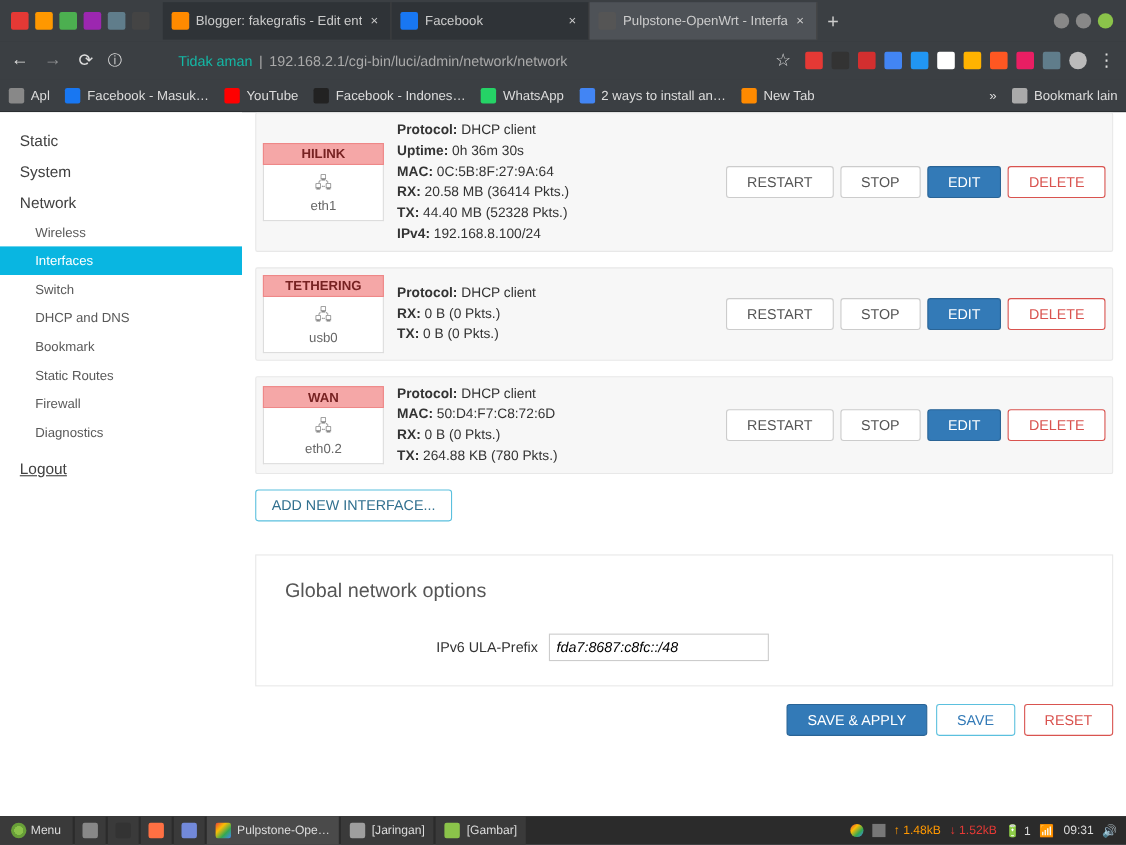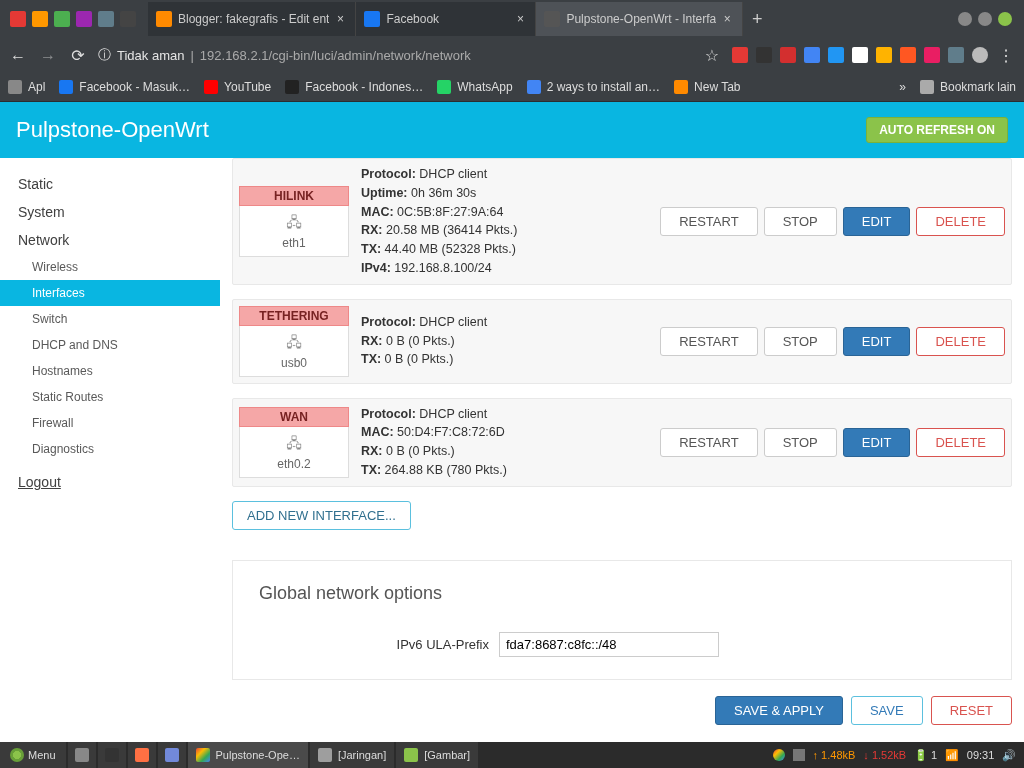--- a/index.html
+++ b/index.html
@@ -16,21 +16,21 @@
 .tab .tab-title { overflow: hidden; white-space: nowrap; text-overflow: ellipsis; flex: 1; }
 .tab .close { width: 14px; height: 14px; border-radius: 50%; display: flex; align-items: center; justify-content: center; color: #ccc; font-size: 12px; margin-left: 4px; }
 .newtab { width: 28px; display: flex; align-items: center; justify-content: center; color: #ccc; font-size: 18px; }
 .win-btns { display: flex; gap: 6px; padding: 0 8px; align-items: center; }
 .win-btn { width: 14px; height: 14px; border-radius: 50%; background: #888; }
 .win-btn.close { background: #8bc34a; }
 
 .addrbar { height: 34px; background: #3b3f43; display: flex; align-items: center; padding: 0 8px; gap: 10px; }
 .nav-btn { width: 20px; height: 20px; color: #ddd; display: flex; align-items: center; justify-content: center; font-size: 16px; }
 .addr { flex: 1; display: flex; align-items: center; color: #ddd; font-size: 13px; gap: 6px; }
-.addr .sec { color: #e5e5e5; }
+.addr .sec { color: #14b8a6; margin-left: 45px; }
 .addr .dim { color: #aaa; }
 .ext-icons { display: flex; gap: 8px; align-items: center; }
 .ext-ic { width: 16px; height: 16px; border-radius: 2px; }
 
 .bookbar { height: 30px; background: #3b3f43; display: flex; align-items: center; padding: 0 8px; gap: 14px; border-bottom: 1px solid #2a2d30; }
 .bk { display: flex; align-items: center; gap: 6px; color: #ddd; font-size: 12px; white-space: nowrap; }
 .bk .bk-ic { width: 14px; height: 14px; border-radius: 2px; }
 
 
 .page { position: absolute; top: 102px; left: 0; right: 0; bottom: 26px; background: #fff; overflow: hidden; }
@@ -60,21 +60,21 @@
 .btn-primary { background: #337ab7; border-color: #2a6496; color: #fff; }
 .btn-danger-out { background: #fff; border-color: #d9534f; color: #d9534f; }
 .btn-info-out { background: #fff; border-color: #5bc0de; color: #31708f; padding: 6px 14px; }
 .btn-save { background: #337ab7; border-color: #2a6496; color: #fff; }
 .btn-save-out { background: #fff; border-color: #5bc0de; color: #337ab7; }
 
 .section { background: #fff; border: 1px solid #e8e8e8; padding: 22px 26px; margin-top: 30px; }
 .section h2 { font-size: 18px; color: #555; font-weight: 400; margin-bottom: 28px; }
 .formrow { display: flex; align-items: center; gap: 10px; }
 .formrow label { width: 230px; text-align: right; font-size: 13px; color: #333; }
-.formrow input { border: 1px solid #ccc; padding: 4px 6px; font-size: 13px; width: 220px; }
+.formrow input { border: 1px solid #ccc; padding: 4px 6px; font-size: 13px; width: 200px; font-style: italic; }
 
 .footer-btns { display: flex; justify-content: flex-end; gap: 8px; margin-top: 16px; }
 
 
 .taskbar { position: absolute; left: 0; right: 0; bottom: 0; height: 26px; background: #2b2b2b; display: flex; align-items: center; color: #ddd; font-size: 11px; }
 .taskbar .menu { display: flex; align-items: center; gap: 4px; padding: 0 10px; background: #3a3a3a; height: 100%; }
 .taskbar .menu-ic { width: 14px; height: 14px; border-radius: 50%; background: radial-gradient(circle, #8bc34a 40%, #689f38 41%); }
 .task-app { display: flex; align-items: center; gap: 6px; padding: 0 8px; height: 100%; background: #3a3a3a; margin-left: 2px; max-width: 140px; }
 .task-app .ta-ic { width: 14px; height: 14px; border-radius: 2px; }
 .task-app span { overflow: hidden; white-space: nowrap; text-overflow: ellipsis; }
@@ -176,34 +176,30 @@
     </div>
   <div style="flex:1"></div>
   <div class="bk">»</div>
   <div class="bk">
       <span class="bk-ic" style="background:#aaa"></span>
       <span>Bookmark lain</span>
     </div>
 </div>
 
 <div class="page">
-  <div class="page-header">
-    <div class="brand">Pulpstone-OpenWrt</div>
-    <button class="refresh-btn">AUTO REFRESH ON</button>
-  </div>
   <div class="page-body">
     <div class="sidebar">
       <div class="nav1">Static</div>
       <div class="nav1">System</div>
       <div class="nav1">Network</div>
       <div class="nav2">Wireless</div>
       <div class="nav2 active">Interfaces</div>
       <div class="nav2">Switch</div>
       <div class="nav2">DHCP and DNS</div>
-      <div class="nav2">Hostnames</div>
+      <div class="nav2">Bookmark</div>
       <div class="nav2">Static Routes</div>
       <div class="nav2">Firewall</div>
       <div class="nav2">Diagnostics</div>
       <div class="logout">Logout</div>
     </div>
 
     <div class="content">
       <div id="iface-list">
           <div class="iface-row">
     <div class="iface-badge">

